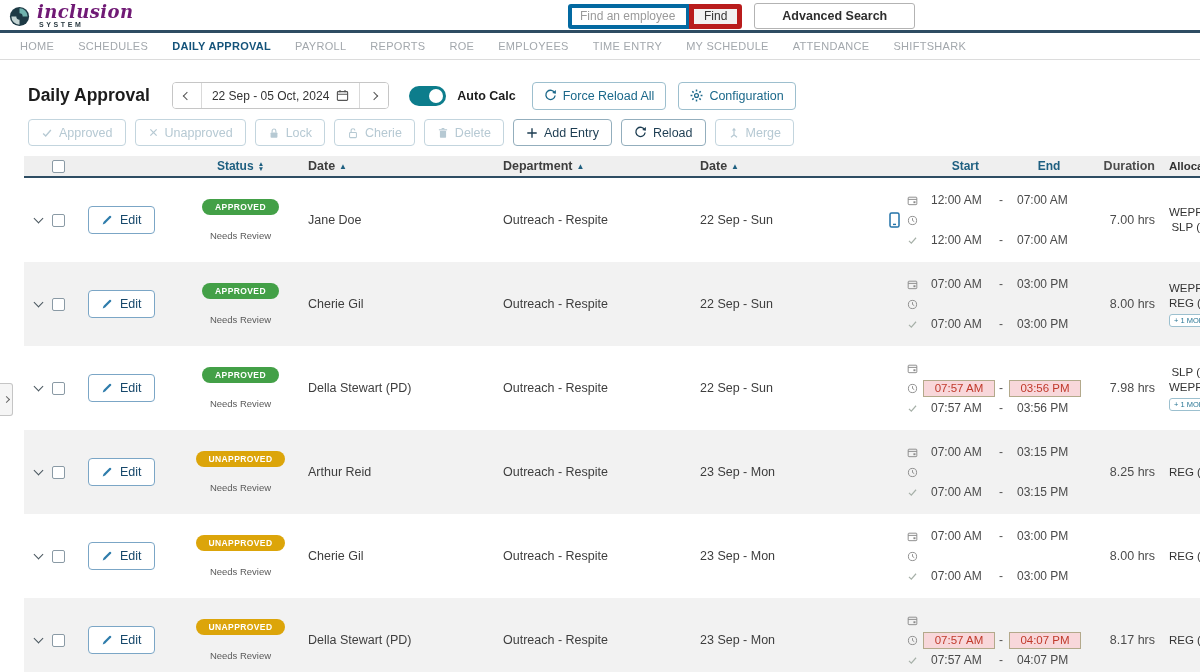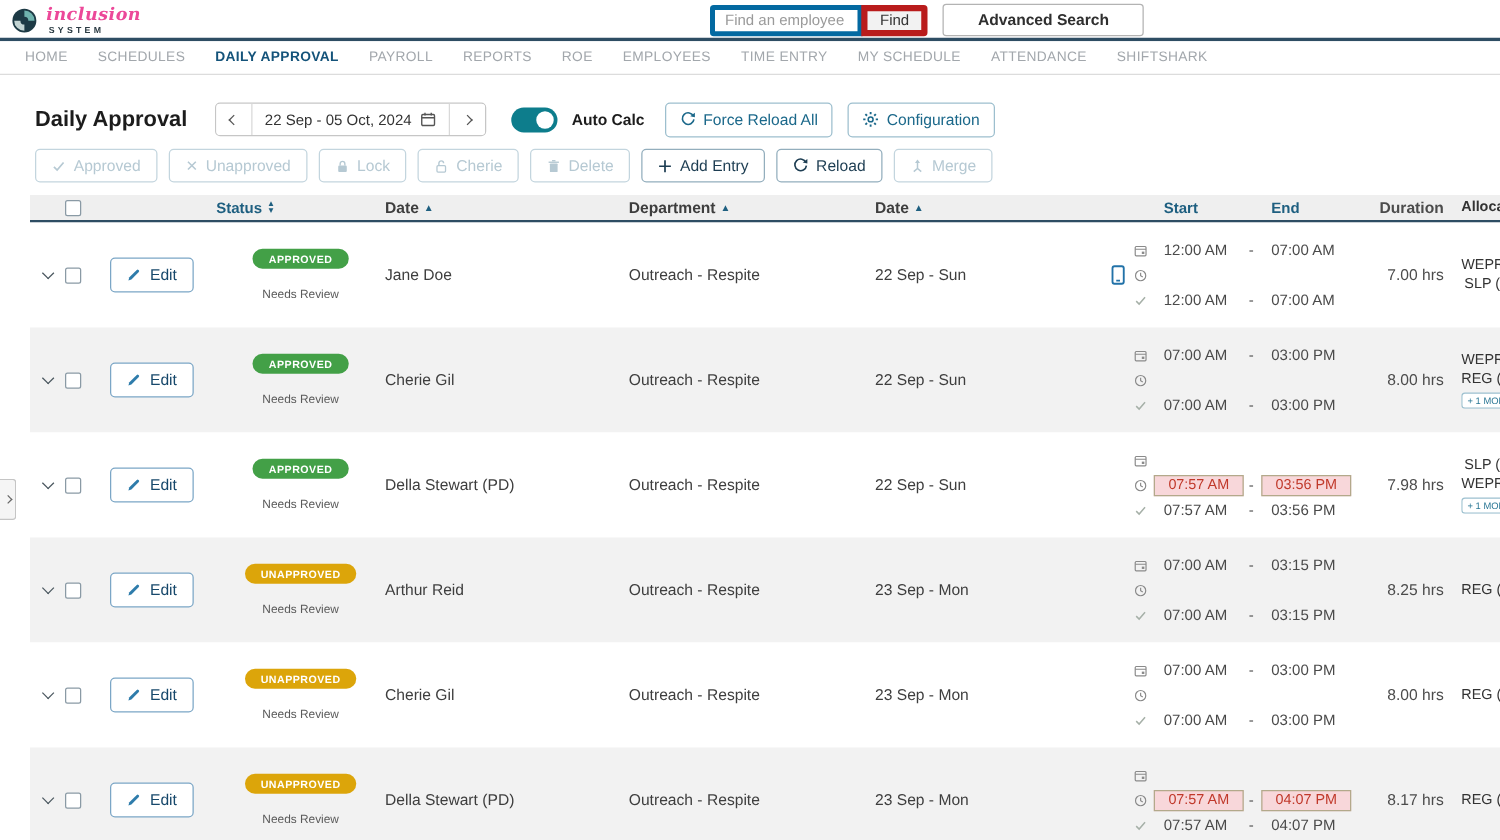--- a/index.html
+++ b/index.html
@@ -6,21 +6,21 @@
   html,body { width:1200px; height:672px; overflow:hidden; background:#fff;
     font-family:"Liberation Sans","DejaVu Sans",sans-serif; }
   .app { position:relative; width:1200px; height:672px; background:#fff; }
 
   
   .topbar { position:relative; height:30px; background:#fff; }
   .brand { position:absolute; left:8px; top:3px; display:flex; align-items:flex-start; gap:6px; }
   .brand svg { margin-top:2px; }
   .brand-text { display:flex; flex-direction:column; }
   .brand-name { font-family:"DejaVu Serif","Liberation Serif",serif; font-style:italic;
-    font-weight:700; font-size:14px; line-height:18px; color:#ec4899; letter-spacing:.4px; }
+    font-weight:700; font-size:18px; line-height:18px; color:#701a75; letter-spacing:.4px; }
   .brand-sub { font-size:7px; letter-spacing:2.6px; font-weight:700; color:#2a3a42; margin-top:0px; padding-left:2px; }
   .search-area { position:absolute; left:568px; top:3px; display:flex; align-items:center; }
   .search-input { width:122px; height:25px; border:4px solid #0369a1; border-radius:3px 0 0 3px;
     padding:0 8px; font-size:12px; color:#333; outline:none; }
   .search-input::placeholder { color:#9a9a9a; }
   .find-btn { height:25px; margin-left:-1px; border:5px solid #b91c1c; border-radius:0 3px 3px 0;
     background:#f2f2f2; padding:0 10px; font-size:12px; color:#333; cursor:pointer; }
   .adv-btn { height:26px; margin-left:12px; border:1px solid #b3b3b3; border-radius:3px;
     background:#fff; padding:0 27px; font-size:12.5px; font-weight:700; color:#2f2f2f; cursor:pointer; }
   .navy-bar { height:3px; background:#2e4d63; }
@@ -66,26 +66,26 @@
   .trow.alt { background:#f2f2f2; }
   .cell { flex:0 0 auto; }
   .c-exp { width:28px; display:flex; justify-content:center; }
   .c-check { width:26px; display:flex; justify-content:flex-start; }
   .c-edit { width:95px; }
   .c-status { width:135px; display:flex; flex-direction:column; align-items:center; gap:3px; }
   .c-name { width:195px; font-size:12.5px; color:#3e3e3e; }
   .c-dept { width:193px; font-size:12.5px; color:#3e3e3e; }
   .c-date { width:185px; font-size:12.5px; color:#3e3e3e; padding-left:4px; }
   .c-mobile { width:26px; display:flex; justify-content:center; }
-  .c-times { width:174px; display:flex; flex-direction:column; }
+  .c-times { width:174px; display:flex; flex-direction:column; justify-content:center; }
   .c-dur { width:88px; text-align:right; padding-right:14px; font-size:12.5px; color:#4c4c4c; }
   .c-alloc { flex:1 1 auto; min-width:0; overflow:hidden; font-size:11.5px; color:#333; white-space:nowrap; }
 
   .hdr-label { display:flex; align-items:center; gap:4px; cursor:pointer; }
-  .c-status.hdr { flex-direction:row; gap:4px; }
+  .c-status.hdr { flex-direction:row; justify-content:center; gap:4px; }
   .sort-both { display:flex; flex-direction:column; line-height:5px; font-size:6.5px; color:#1e5f80; }
   .sort-up { font-size:8px; color:#1e5f80; }
   .h-times { flex-direction:row; align-items:center; padding-left:24px; }
   .h-start { width:86px; } 
 
   .chev-down { width:7px; height:7px; border-right:1.6px solid #49565e; border-bottom:1.6px solid #49565e;
     transform:rotate(45deg); display:inline-block; cursor:pointer; margin-top:-3px; }
   input[type=checkbox] { appearance:none; width:13px; height:13px; border:1px solid #8a9aa5;
     border-radius:2px; background:#fff; cursor:pointer; }
   .edit-btn { display:inline-flex; align-items:center; gap:7px; height:28px; padding:0 12px; margin-left:10px;

